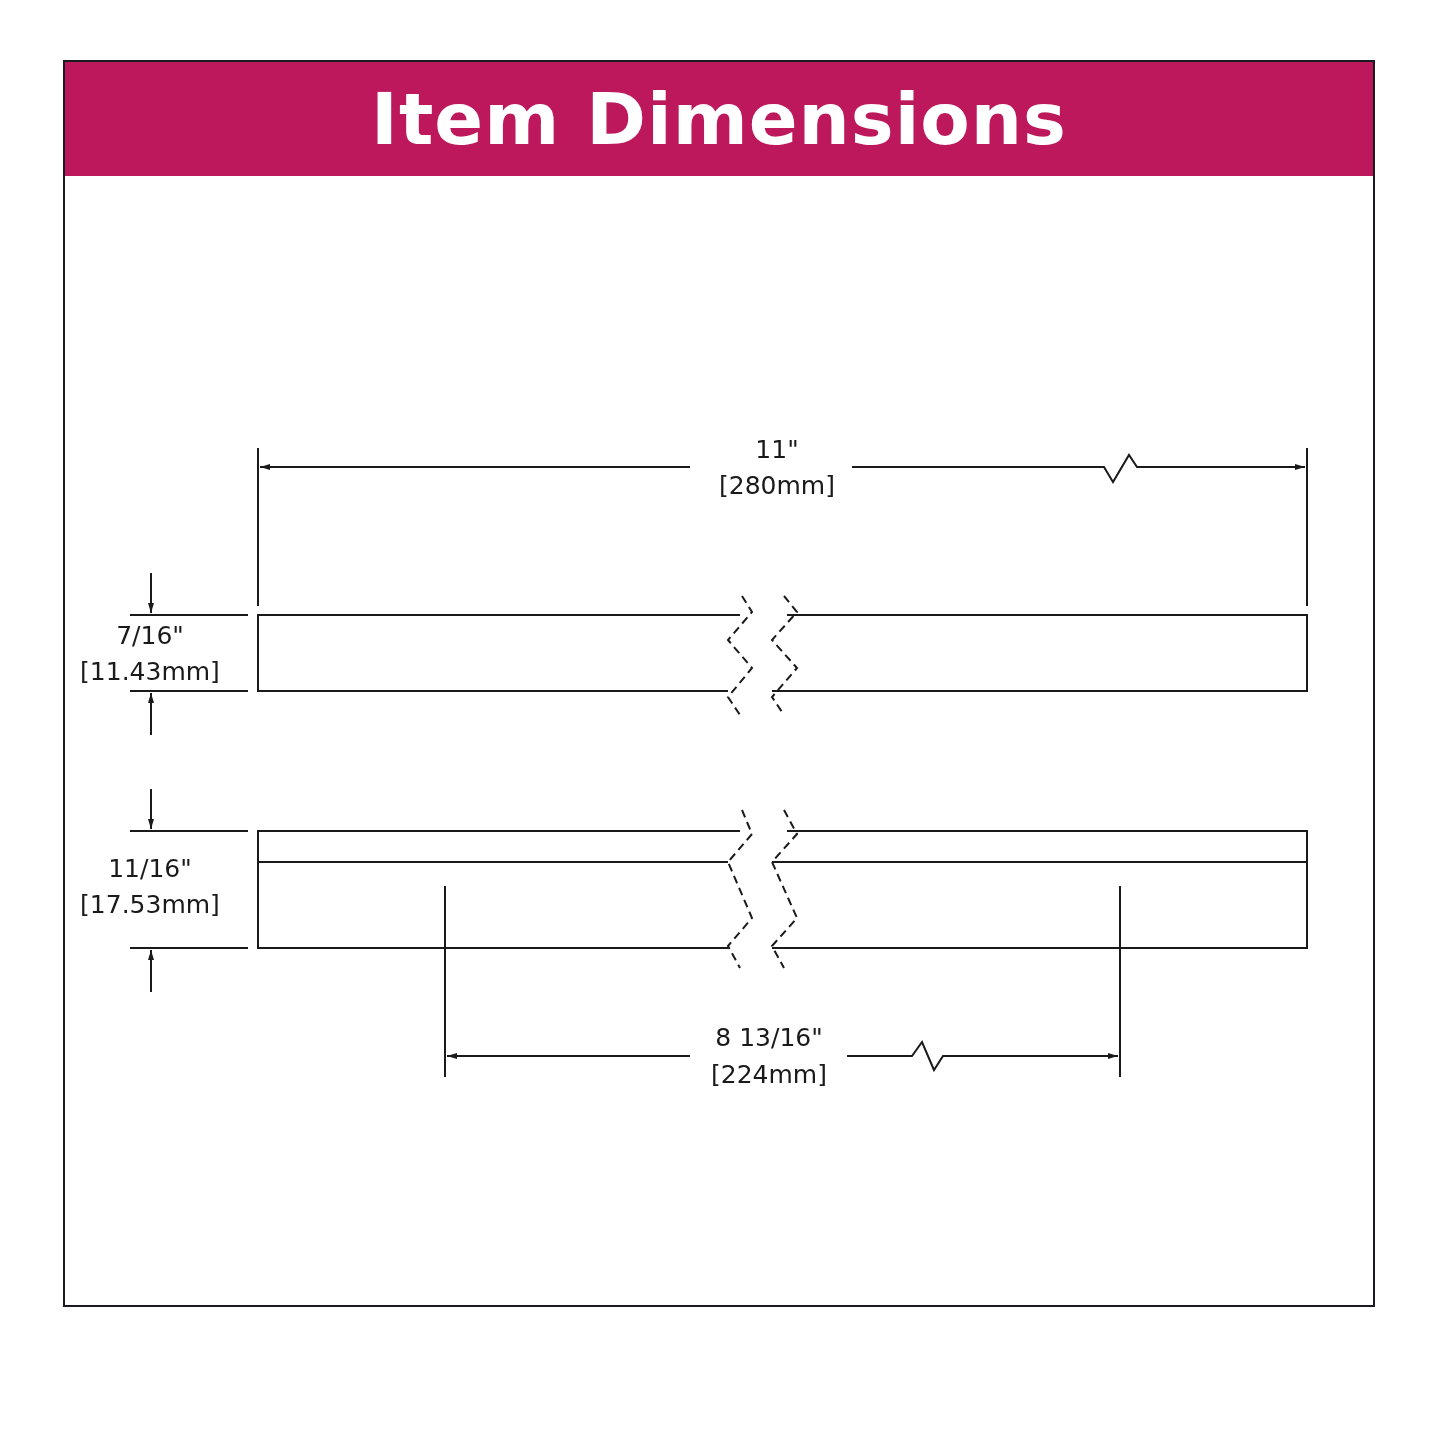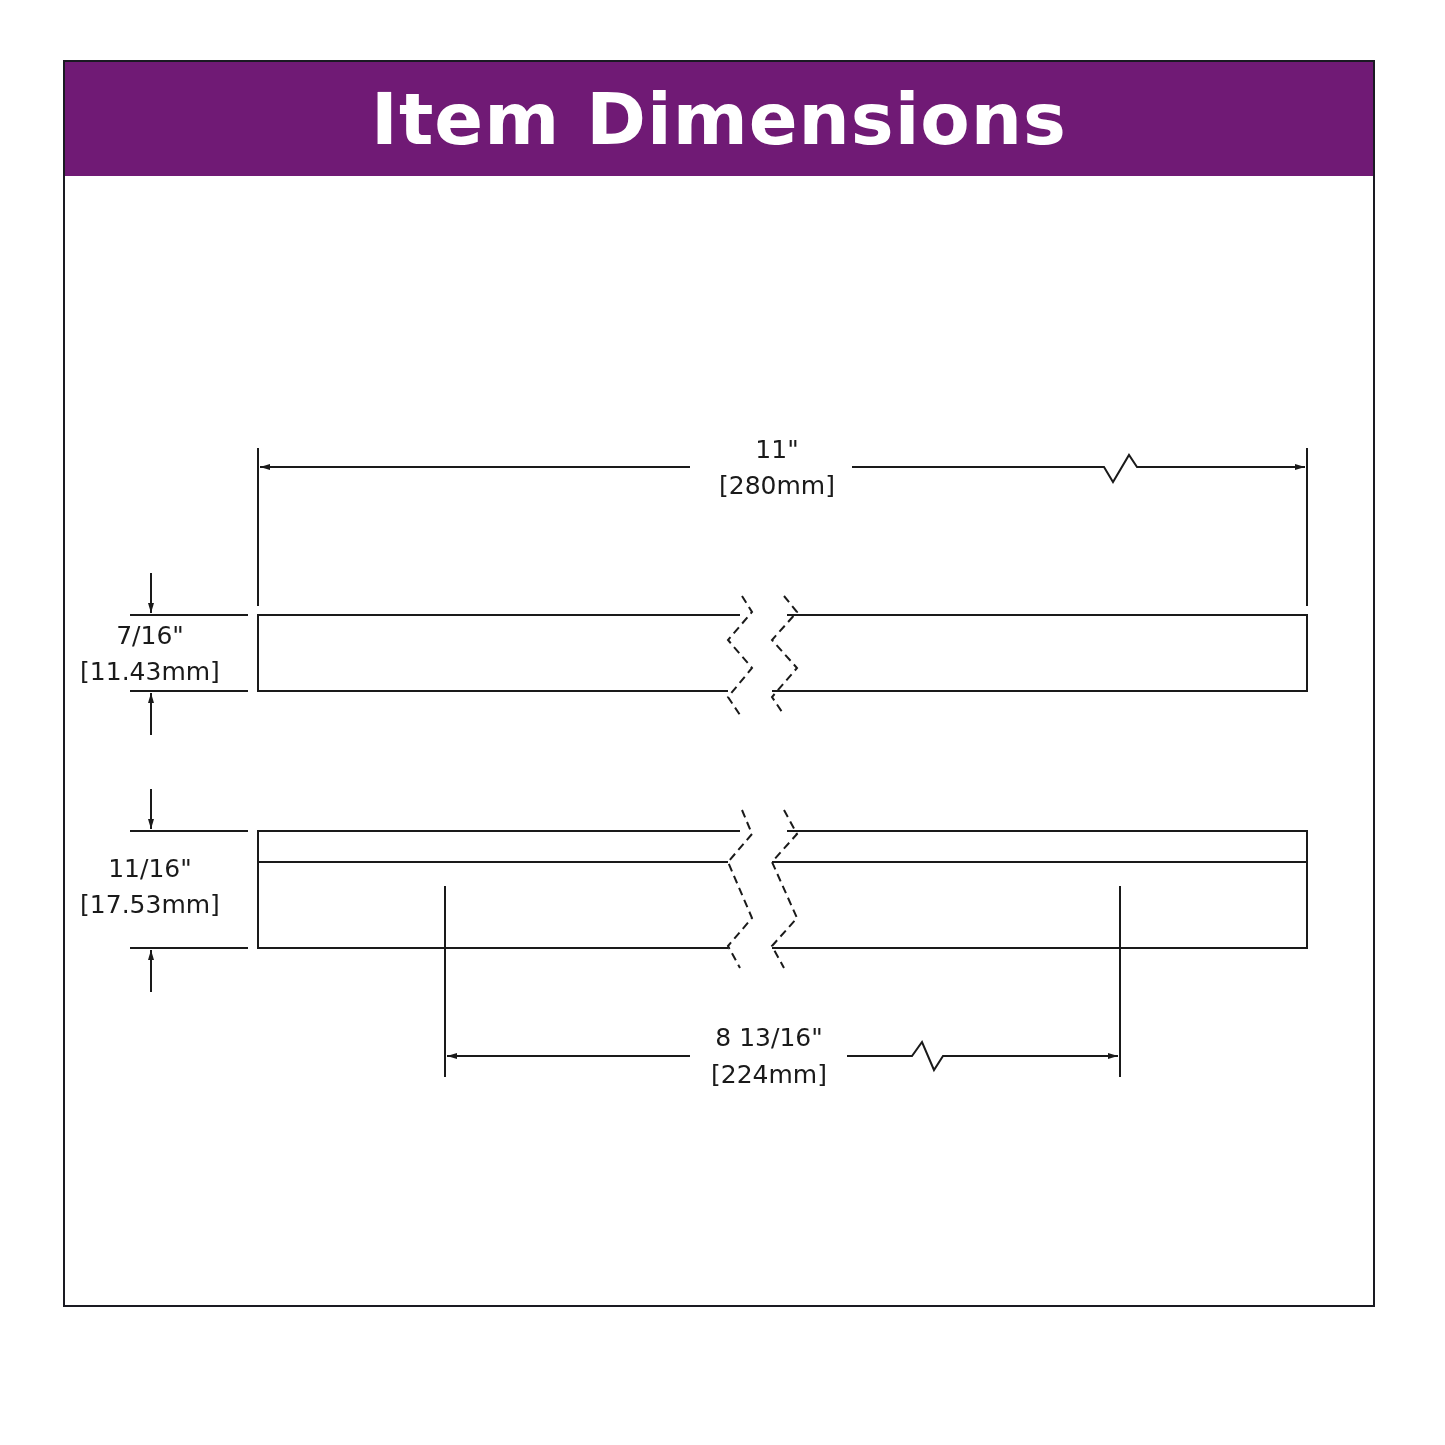--- a/index.html
+++ b/index.html
@@ -1,18 +1,18 @@
 <!DOCTYPE html>
 <html><head>
 <meta charset="utf-8">
 <style>
   html, body { margin:0; padding:0; background:#ffffff; }
   body { width:1445px; height:1445px; position:relative; overflow:hidden; }
   .frame { position:absolute; left:63px; top:60px; width:1312px; height:1247px; border:2px solid #1a1a22; box-sizing:border-box; background:#fff; }
-  .header { position:absolute; left:0; top:0; right:0; height:114px; background:#701a75; display:flex; align-items:center; justify-content:center; }
+  .header { position:absolute; left:0; top:0; right:0; height:114px; background:#be185d; display:flex; align-items:center; justify-content:center; }
   .header-title { color:#ffffff; font-family:"DejaVu Sans", sans-serif; font-weight:bold; font-size:72px; letter-spacing:1px; }
   svg.drawing { position:absolute; left:0; top:0; width:1445px; height:1445px; }
   .dim { font-family:"DejaVu Sans", sans-serif; font-size:25px; fill:#1a1a1a; }
 </style>
 </head>
 <body>
 
 <div class="frame">
   <div class="header">
     <span class="header-title">Item Dimensions</span>

